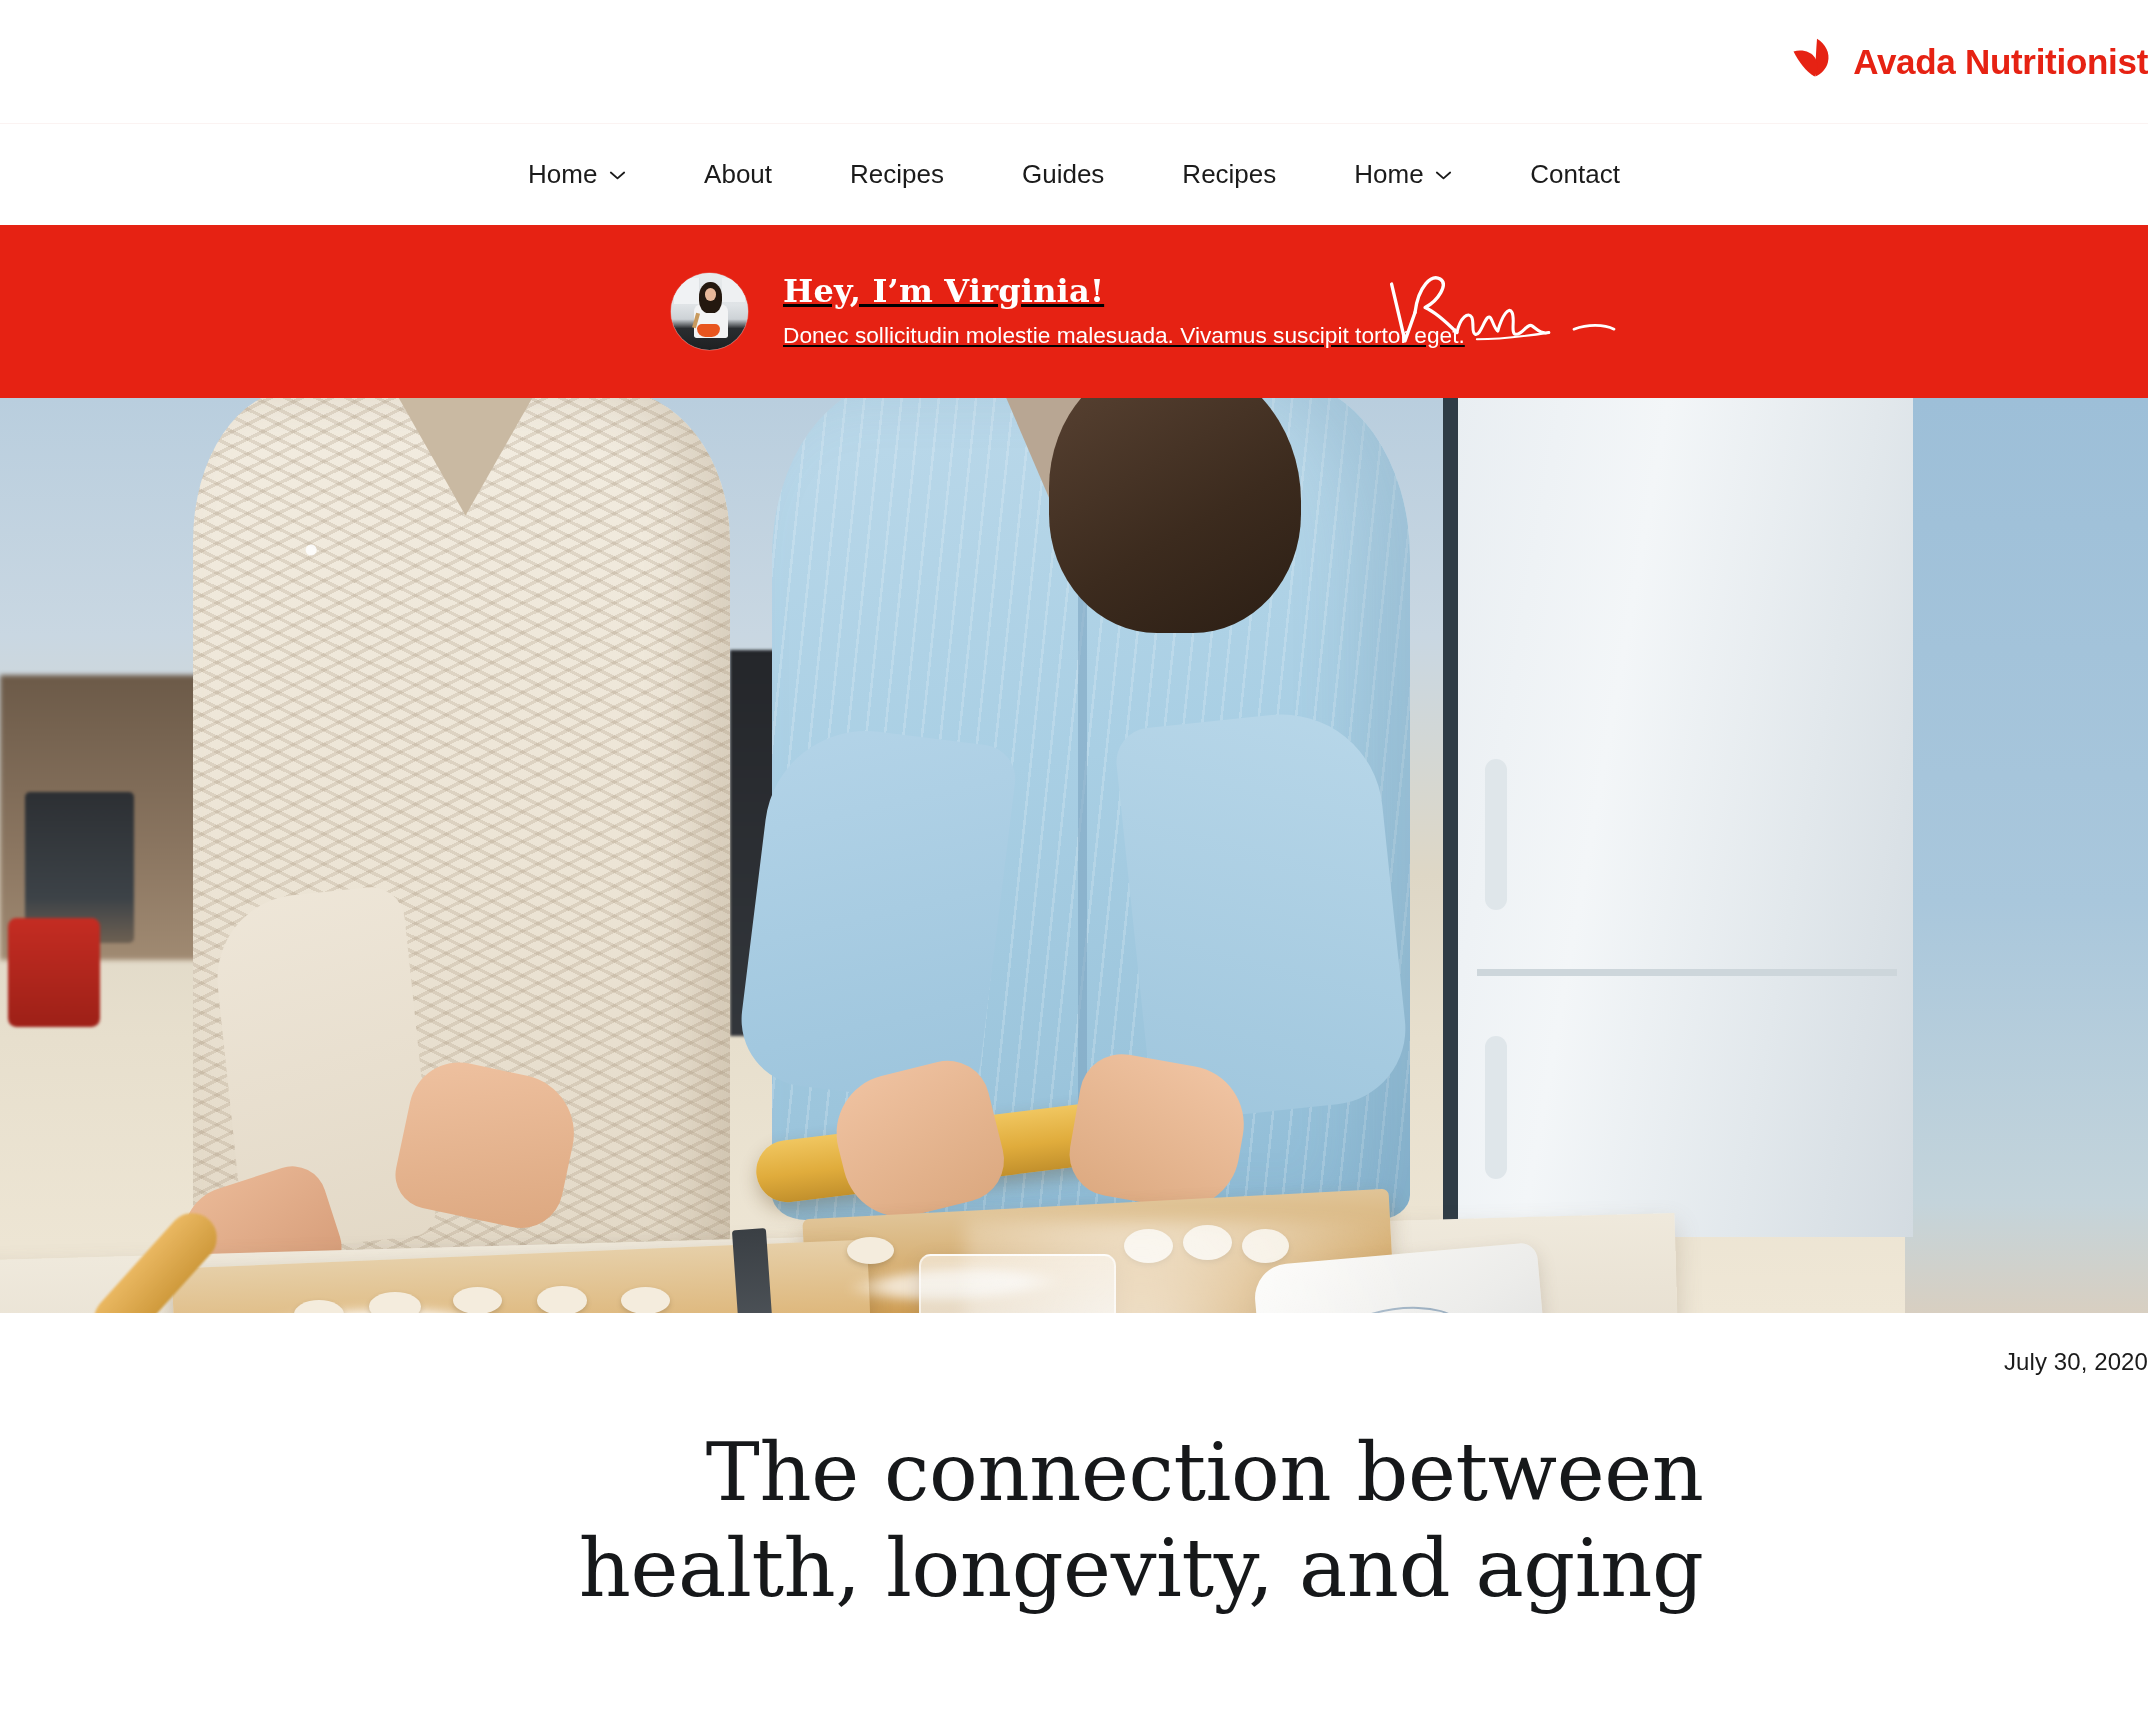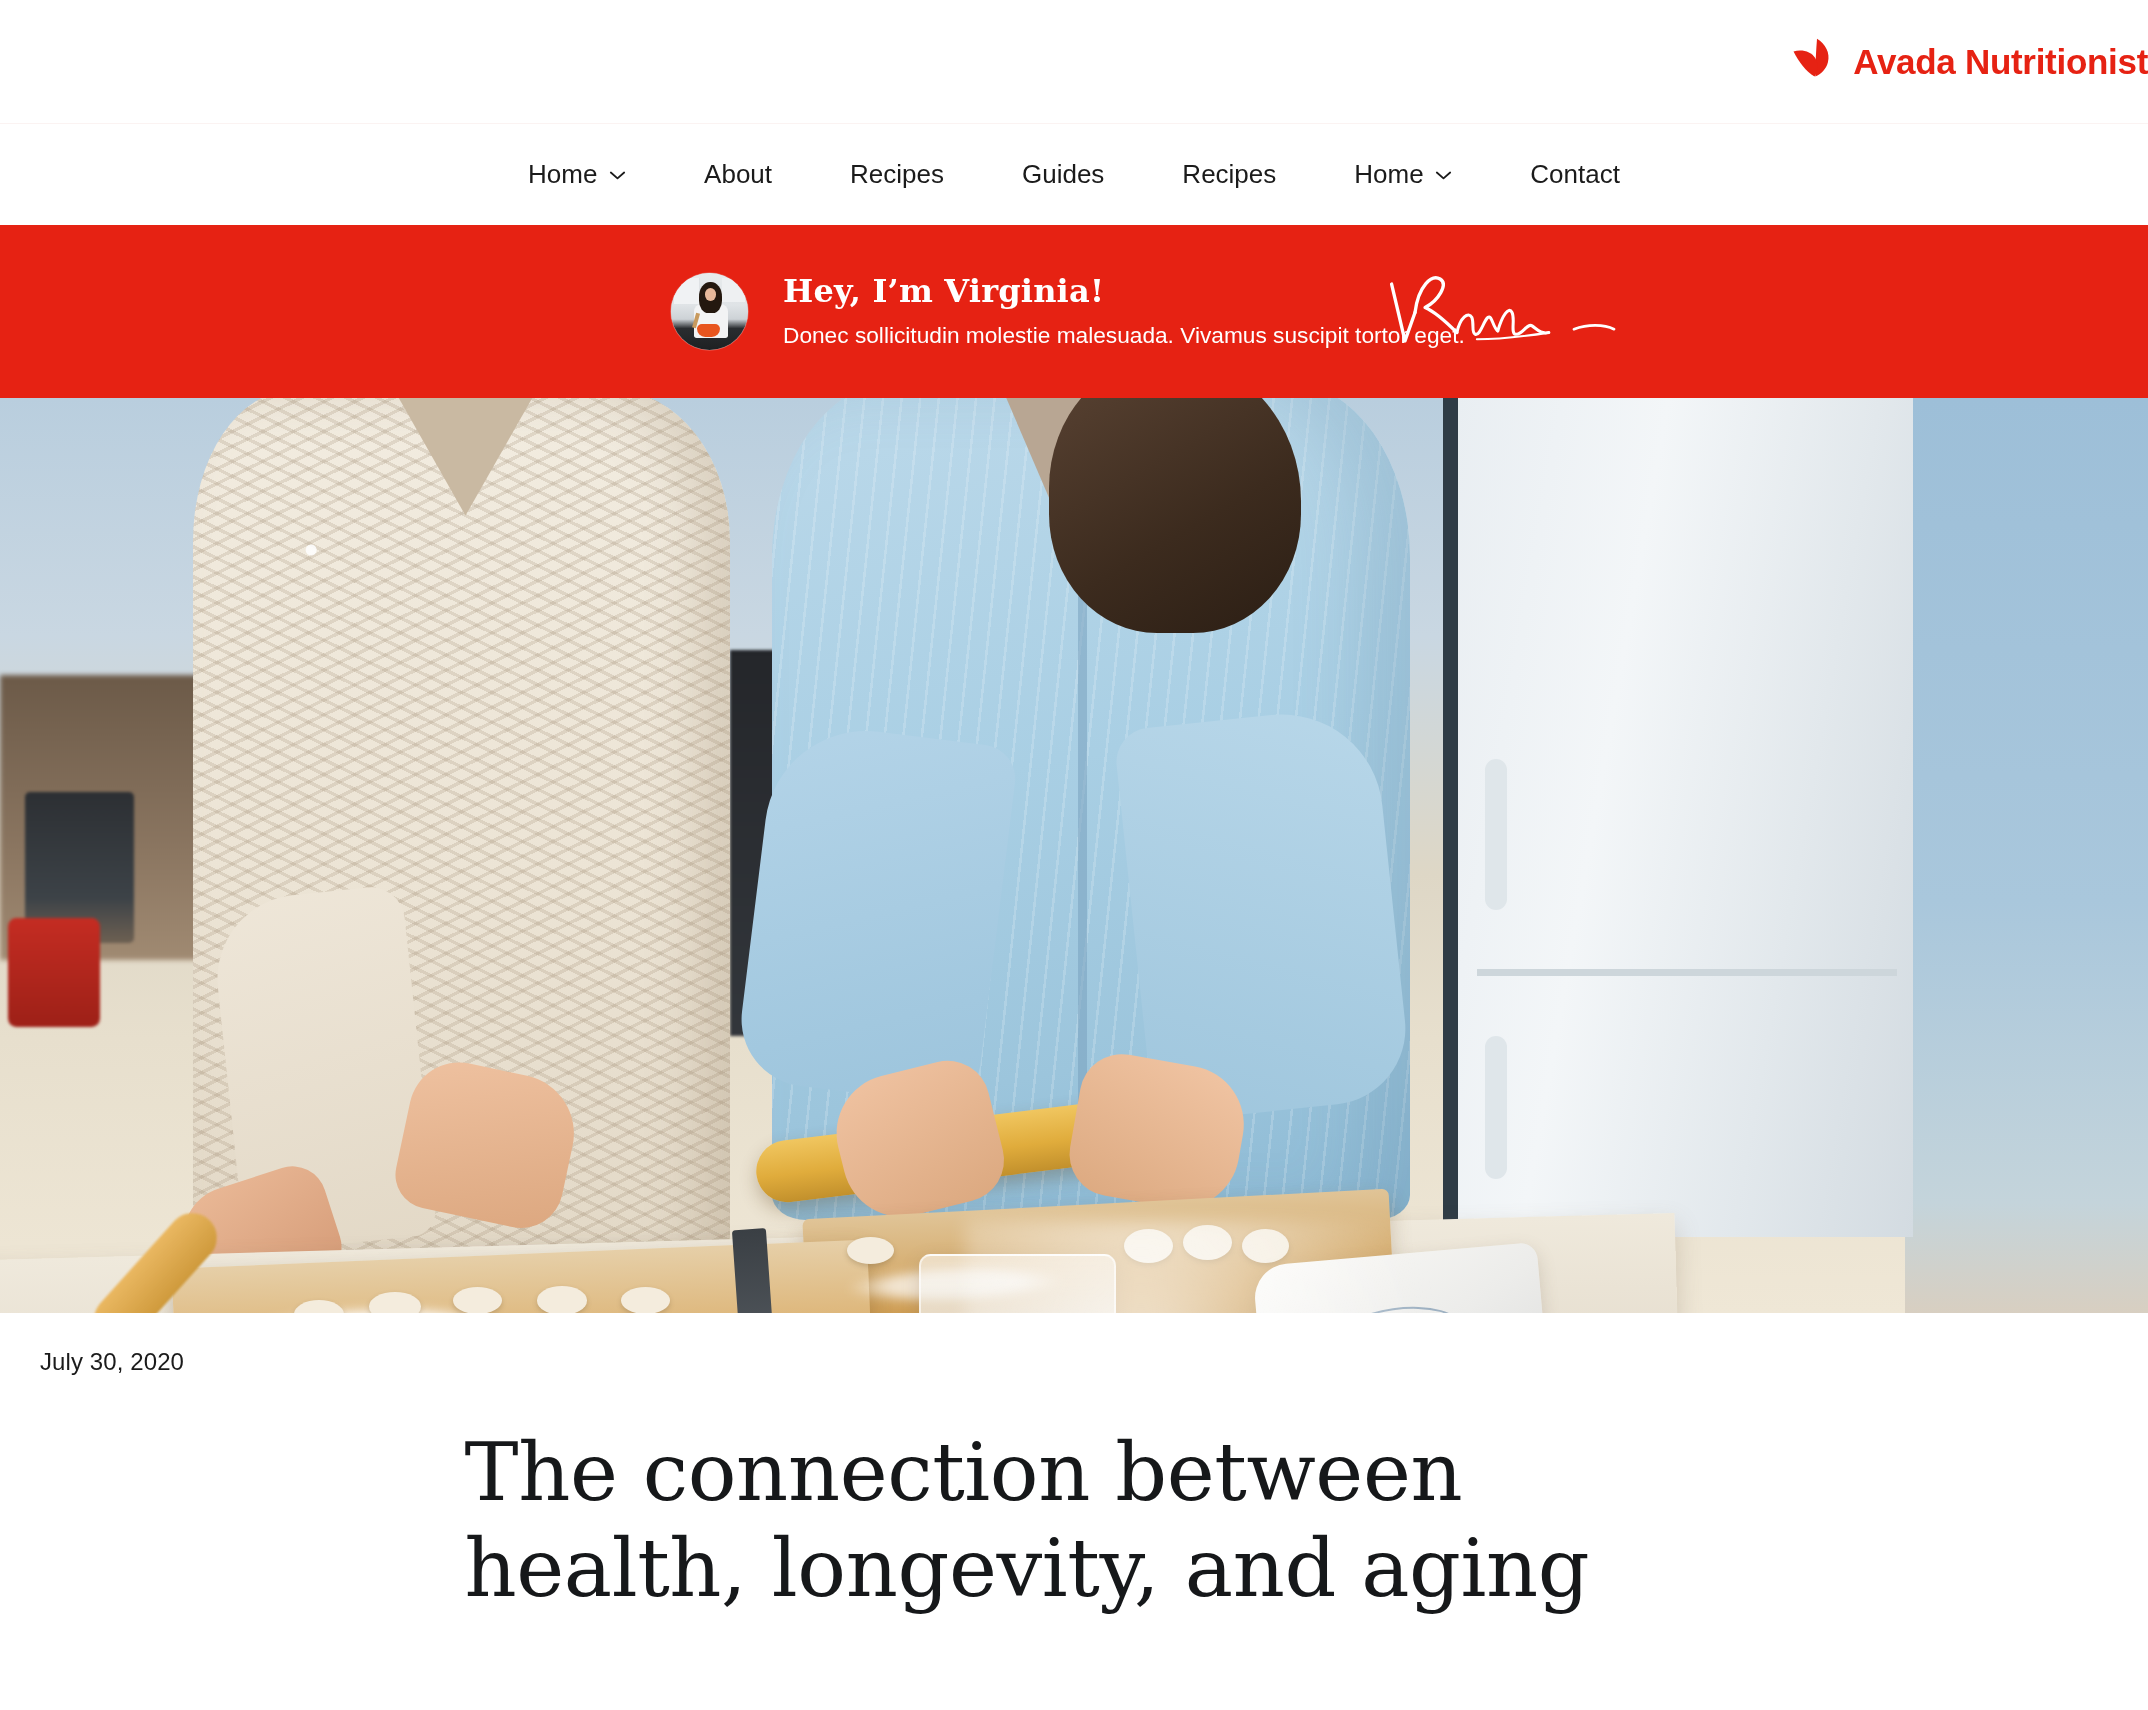--- a/index.html
+++ b/index.html
@@ -56,20 +56,21 @@
   .author-banner{
     position:relative;
     height:173px;
     background:#e62213;
     display:flex; align-items:center; justify-content:center;
   }
   .author-inner{
     width:1880px;
     display:flex; align-items:center;
     padding-left:537px;
+    text-decoration:underline;
   }
   .avatar{
     width:77px; height:77px;
     border-radius:50%;
     overflow:hidden;
     flex:0 0 77px;
     position:relative;
     background:#cfd6da;
     box-shadow:0 0 0 0.8px rgba(255,255,255,.25);
   }
@@ -357,22 +358,21 @@
   .glare{
     position:absolute; left:965px; top:822px; width:503px; height:520px;
     background:radial-gradient(ellipse at 35% 25%, rgba(255,255,255,.75) 0%, rgba(255,255,255,0) 62%);
     filter:blur(8.4px);
   }
 
   
   .article{
     background:#ffffff;
     padding-top:35px;
-    text-align:left;
-    padding-left:40px;
+    text-align:right;
   }
   .post-date{
     font-size:24px;
     color:#1b1b1b;
     letter-spacing:0.1px;
   }
   .post-title{
     margin-top:49px;
     font-family:"DejaVu Serif", serif;
     font-weight:400;

